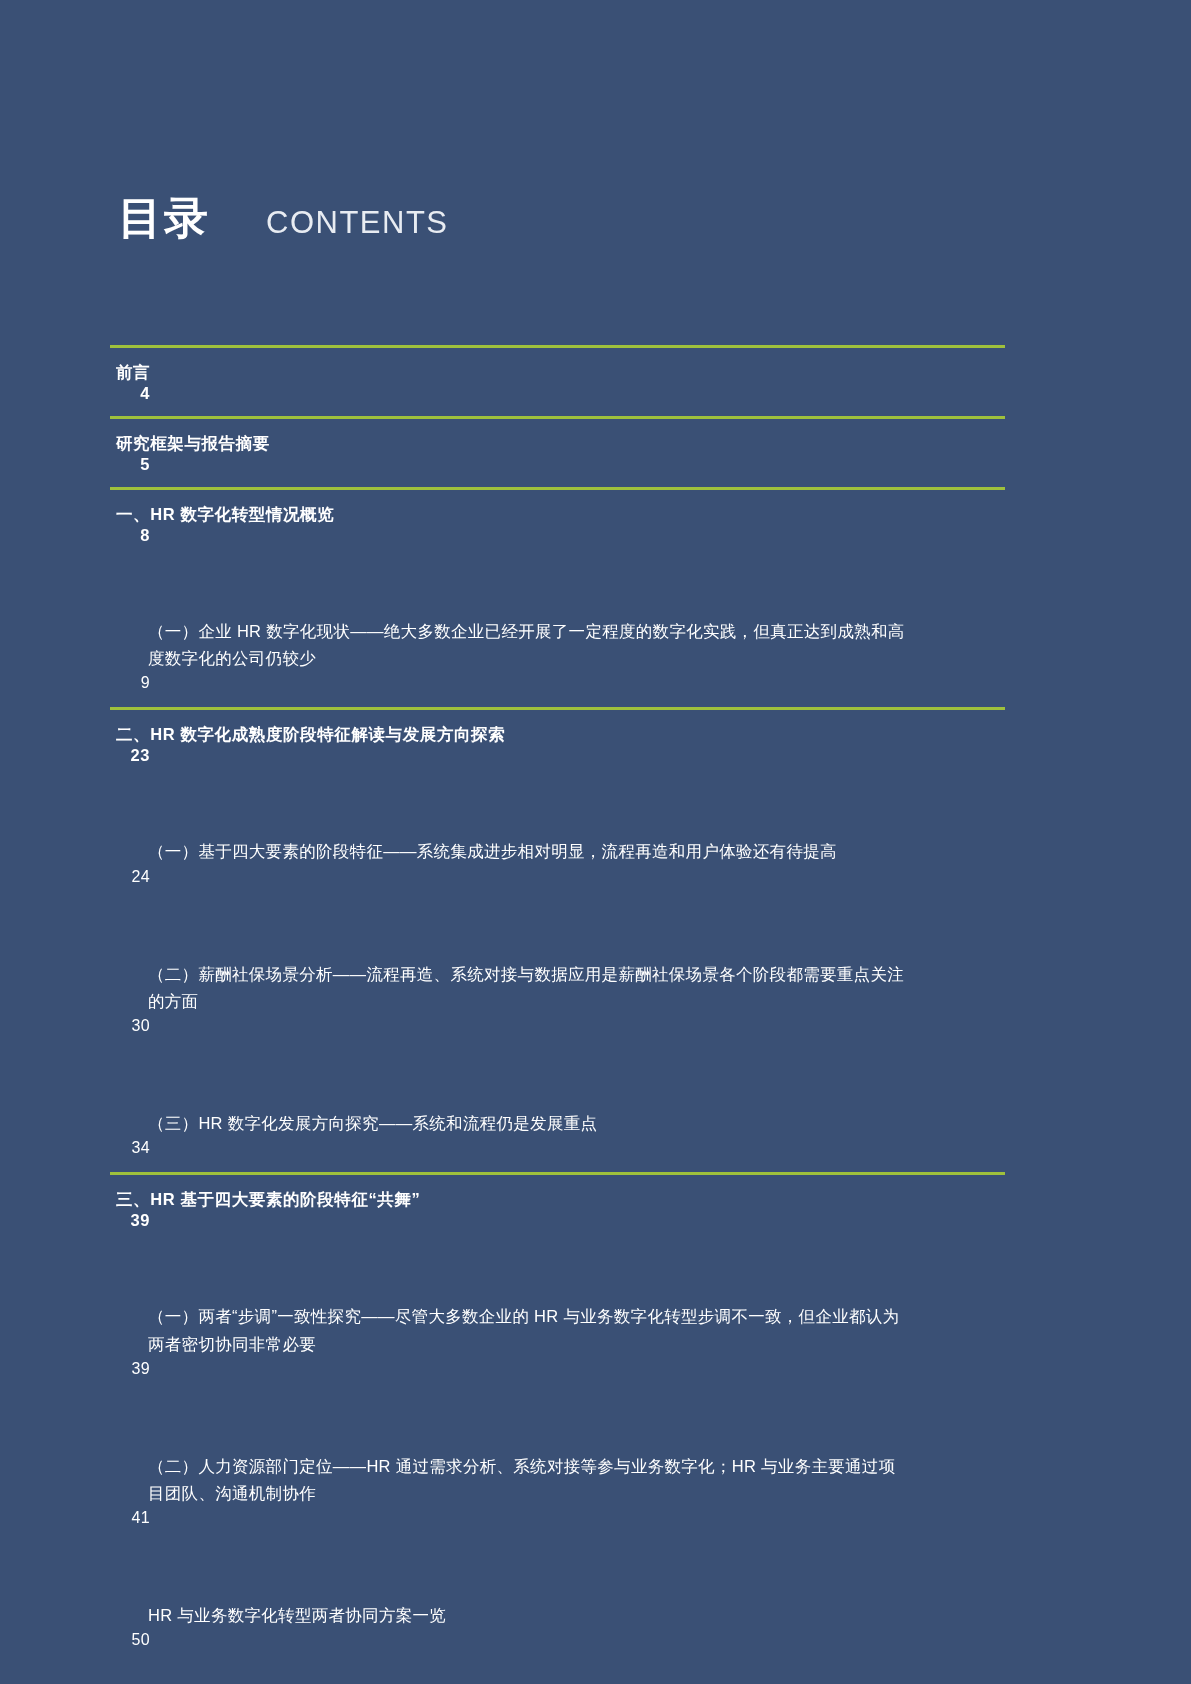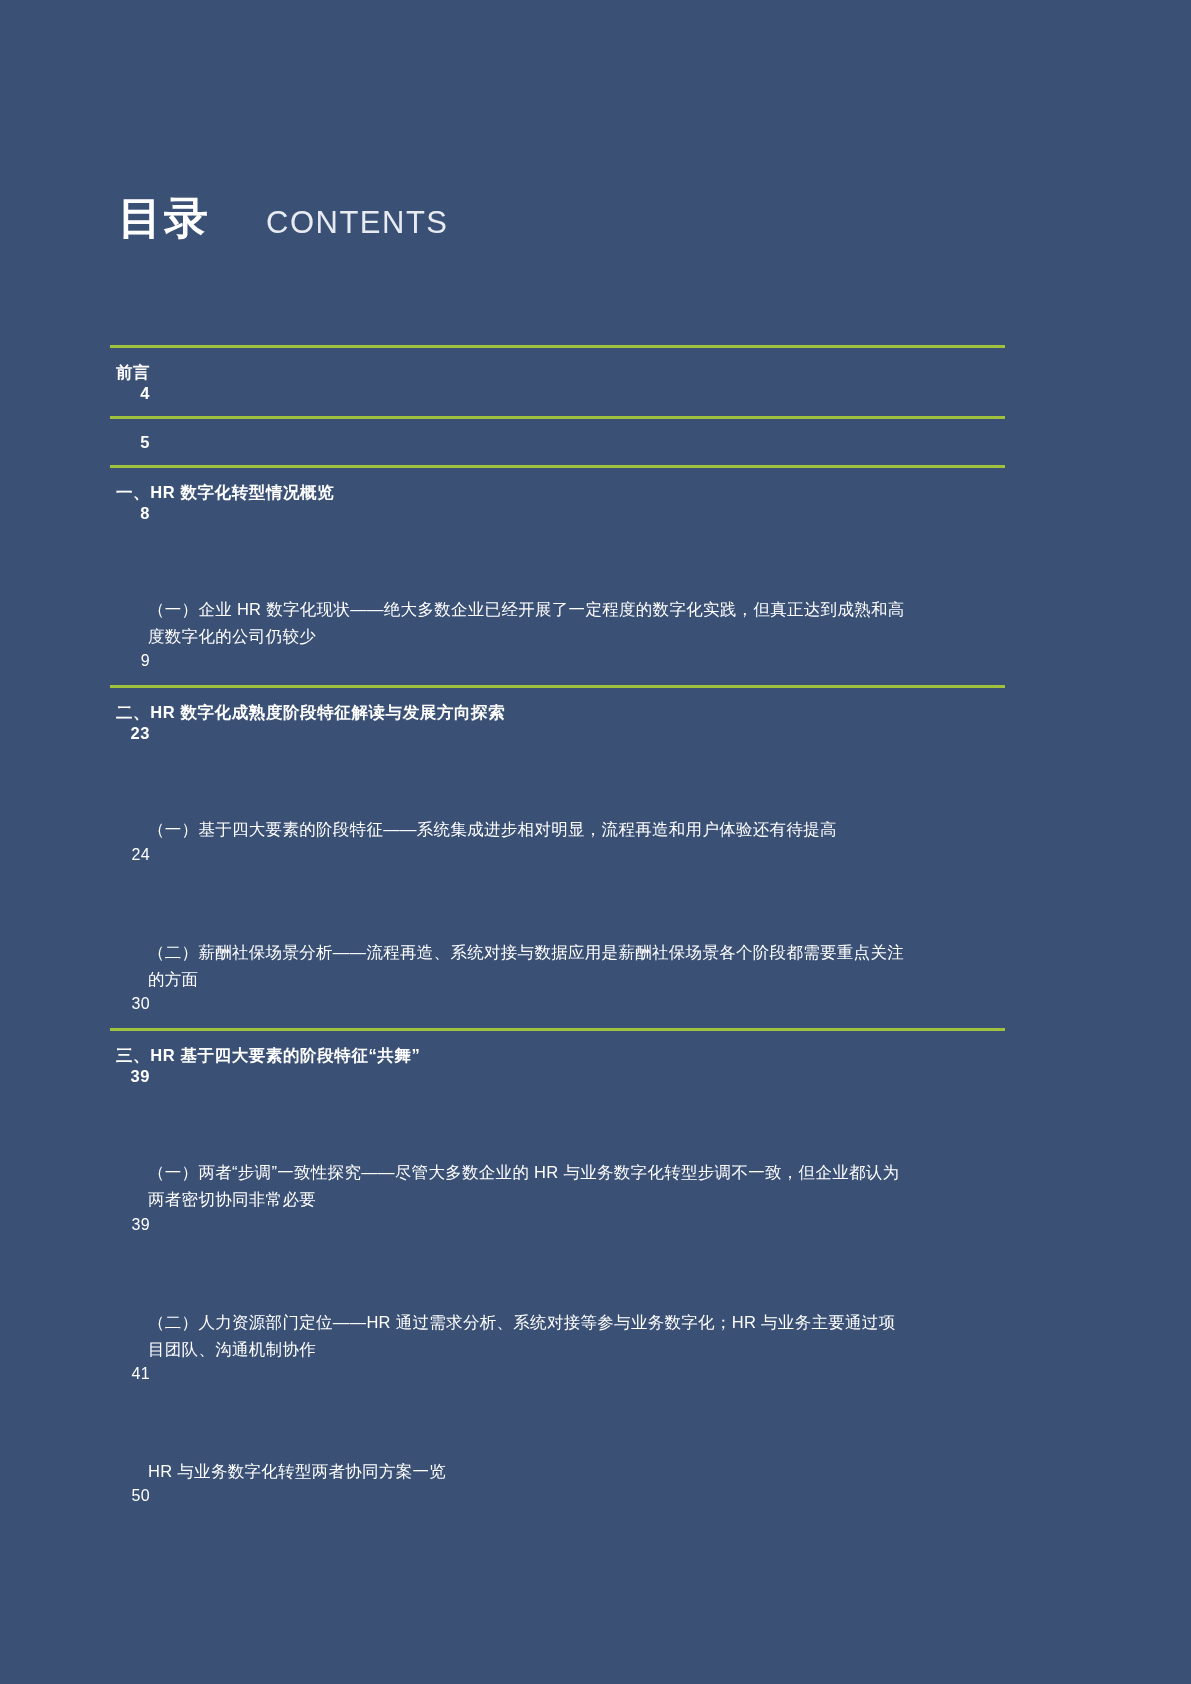--- a/index.html
+++ b/index.html
@@ -123,20 +123,21 @@
   </div>
 
   <div class="toc" id="toc-list">
       <div class="rule"></div>
       <div class="row level1">
         <div class="label hang">前言</div>
         <div class="page-num">4</div>
       </div>
       <div class="rule"></div>
       <div class="row level1">
+        <div class="label hang">研究框架与报告摘要</div>
         <div class="page-num">5</div>
       </div>
       <div class="rule"></div>
       <div class="row level1">
         <div class="label hang">一、HR 数字化转型情况概览</div>
         <div class="page-num">8</div>
       </div>
       <div class="row level2">
         <div class="label hang">（一）企业 HR 数字化现状——绝大多数企业已经开展了一定程度的数字化实践，但真正达到成熟和高度数字化的公司仍较少</div>
         <div class="page-num">9</div>
@@ -147,20 +148,24 @@
         <div class="page-num">23</div>
       </div>
       <div class="row level2">
         <div class="label hang">（一）基于四大要素的阶段特征——系统集成进步相对明显，流程再造和用户体验还有待提高</div>
         <div class="page-num">24</div>
       </div>
       <div class="row level2">
         <div class="label hang">（二）薪酬社保场景分析——流程再造、系统对接与数据应用是薪酬社保场景各个阶段都需要重点关注的方面</div>
         <div class="page-num">30</div>
       </div>
+      <div class="row level2">
+        <div class="label hang">（三）HR 数字化发展方向探究——系统和流程仍是发展重点</div>
+        <div class="page-num">34</div>
+      </div>
       <div class="rule"></div>
       <div class="row level1">
         <div class="label hang">三、HR 基于四大要素的阶段特征“共舞”</div>
         <div class="page-num">39</div>
       </div>
       <div class="row level2">
         <div class="label hang">（一）两者“步调”一致性探究——尽管大多数企业的 HR 与业务数字化转型步调不一致，但企业都认为两者密切协同非常必要</div>
         <div class="page-num">39</div>
       </div>
       <div class="row level2">

